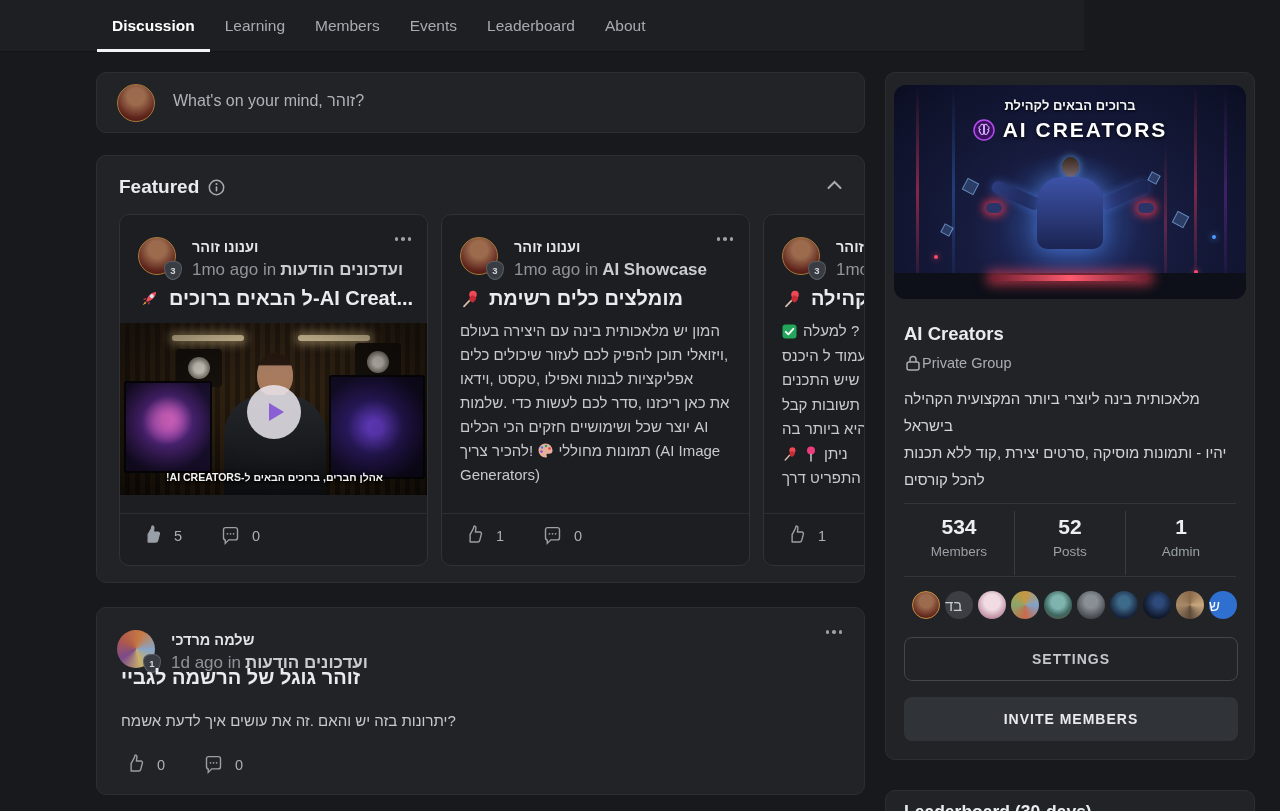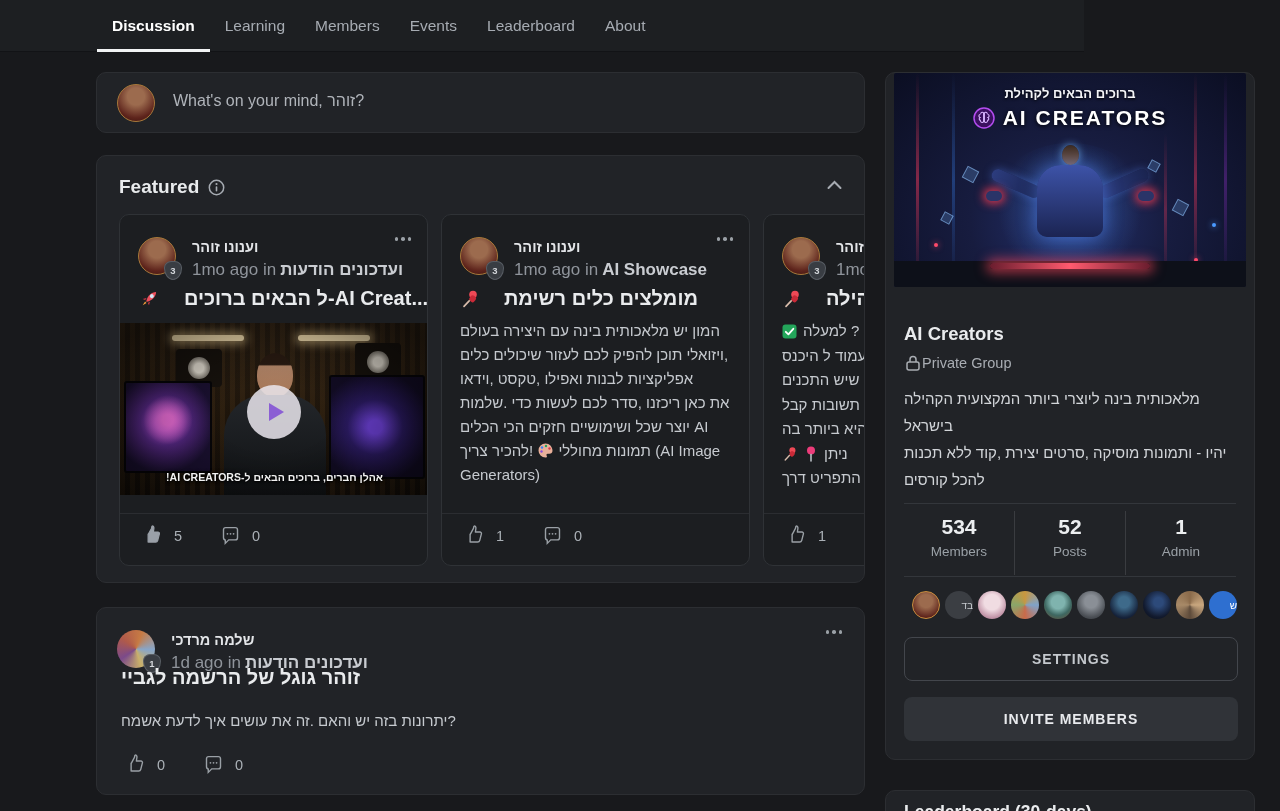--- a/index.html
+++ b/index.html
@@ -19,21 +19,21 @@
   .avatar { border-radius:50%; }
   .lvl {
     position:absolute; width:18px; height:19px;
     background:#393d43; border:1.5px solid #585d64;
     border-radius:40% 40% 50% 50% / 35% 35% 62% 62%;
     color:#d4d7db; font-size:9.5px; font-weight:bold;
     display:flex; align-items:center; justify-content:center;
   }
   .meta-row { display:flex; gap:4px; font-size:17px; color:#8f949b; align-items:center; }
   .space-name { color:#c9ccd1; font-weight:bold; }
-  .post-title { font-size:20px; font-weight:bold; color:#e9ebed; display:flex; align-items:center; gap:24px; white-space:nowrap; }
+  .post-title { font-size:20px; font-weight:bold; color:#e9ebed; display:flex; align-items:center; gap:9px; white-space:nowrap; }
   .foot { display:flex; align-items:center; gap:10px; color:#aab0b6; font-size:14.5px; }
   svg { display:block; }
 
   
   #nav { top:0; left:0; width:1084px; height:52px; background:#1d1f22; border-bottom:1px solid #121316; }
   #nav .tabs { display:flex; padding-left:97px; height:52px; }
   #nav .tab {
     position:relative; padding:0 15px; display:flex; align-items:center;
     font-size:15.5px; color:#a6abb2; cursor:pointer; white-space:nowrap;
   }
@@ -110,21 +110,21 @@
   #post .name { position:absolute; left:74px; top:24px; font-size:14.5px; font-weight:bold; color:#e3e5e8; }
   #post .meta-row { position:absolute; left:74px; top:45px; }
   #post .menu { position:absolute; right:22px; top:22px; cursor:pointer; }
   #post .post-title { position:absolute; left:24px; top:58px; }
   #post .body { position:absolute; left:24px; top:104px; font-size:15px; color:#c6cacf; }
   #post .foot { position:absolute; left:28px; top:146px; }
   #post .foot .grp2 { margin-left:28px; }
 
   
   #side { top:72px; left:885px; width:370px; height:688px; }
-  #cover { position:absolute; left:8px; top:0; width:352px; height:214px; border-radius:2px; overflow:hidden;
+  #cover { position:absolute; left:8px; top:12px; width:352px; height:214px; border-radius:12px; overflow:hidden;
     background:radial-gradient(ellipse at 50% 70%, #23306e 0%, #171c3f 40%, #0b0e22 100%); cursor:pointer; }
   #cover .streak { position:absolute; top:0; bottom:0; width:3px; opacity:.8; }
   #cover .cube { position:absolute; width:13px; height:13px; background:rgba(120,180,255,.22);
     border:1px solid rgba(150,200,255,.55); transform:rotate(28deg); }
   #cover .dot { position:absolute; width:4px; height:4px; border-radius:50%; }
   #cover .glow { position:absolute; left:96px; top:70px; width:160px; height:130px; border-radius:50%;
     background:radial-gradient(circle, rgba(80,160,255,.35) 0%, transparent 70%); }
   #cover .fig-head { position:absolute; left:168px; top:72px; width:17px; height:20px; border-radius:50%;
     background:linear-gradient(180deg,#3a2a22,#7a5a48); box-shadow:0 0 8px rgba(120,190,255,.8); }
   #cover .fig-body { position:absolute; left:143px; top:92px; width:66px; height:72px; border-radius:24px 24px 10px 10px;
@@ -147,22 +147,22 @@
     font-size:14.5px; color:#a9adb3; }
   #side .desc { position:absolute; left:18px; top:312px; width:336px; font-size:15px; line-height:27px; color:#d2d5d9; }
   #side .div1 { position:absolute; left:18px; right:18px; top:430px; border-top:1px solid #33363b; }
   #side .stats { position:absolute; left:18px; right:18px; top:438px; height:64px; display:flex; }
   #side .stat { flex:1; text-align:center; padding-top:4px; }
   #side .stat .v { font-size:21px; font-weight:bold; color:#eceef0; }
   #side .stat .l { font-size:13.5px; color:#9aa0a6; margin-top:5px; }
   #side .stat.mid { border-left:1px solid #3a3c40; border-right:1px solid #3a3c40; }
   #side .div2 { position:absolute; left:18px; right:18px; top:503px; border-top:1px solid #33363b; }
   #side .mrow { position:absolute; left:26px; top:518px; display:flex; gap:5px; }
-  .mav { width:28px; height:28px; border-radius:50%; display:flex; align-items:center; justify-content:flex-end;
-    font-size:10px; color:#c8ccd1; cursor:pointer; }
+  .mav { width:28px; height:28px; border-radius:50%; display:flex; align-items:center; justify-content:flex-start;
+    font-size:15px; color:#c8ccd1; cursor:pointer; }
   .av1 { background:radial-gradient(circle at 50% 35%, #9c6b4e 0 30%, #5e241c 75%, #38120d); border:1.5px solid #c98f3f; }
   .av2 { background:#3b3e43; }
   .av3 { background:radial-gradient(circle at 50% 40%, #f0dce2 0 35%, #c295a8 70%, #8a6276); }
   .av4 { background:conic-gradient(#c9973f,#7fa3c9,#c96a4a,#8aa66a,#c9973f); }
   .av5 { background:radial-gradient(circle at 50% 40%, #7fb3ae 0 30%, #3e6862 60%, #6a4d33); }
   .av6 { background:radial-gradient(circle at 50% 38%, #8a8f96 0 28%, #4a4e54 70%, #33363b); }
   .av7 { background:radial-gradient(circle at 50% 40%, #3e6a8a 0 25%, #16233b 70%, #0b1220); }
   .av8 { background:radial-gradient(circle at 55% 40%, #2d4a7a 0 20%, #121a2e 65%, #080c16); }
   .av9 { background:conic-gradient(#8a6a4a,#c9a77f,#5d4a3a,#a88a68,#8a6a4a); }
   .av10 { background:#2e6fd0; color:#ffffff; }

